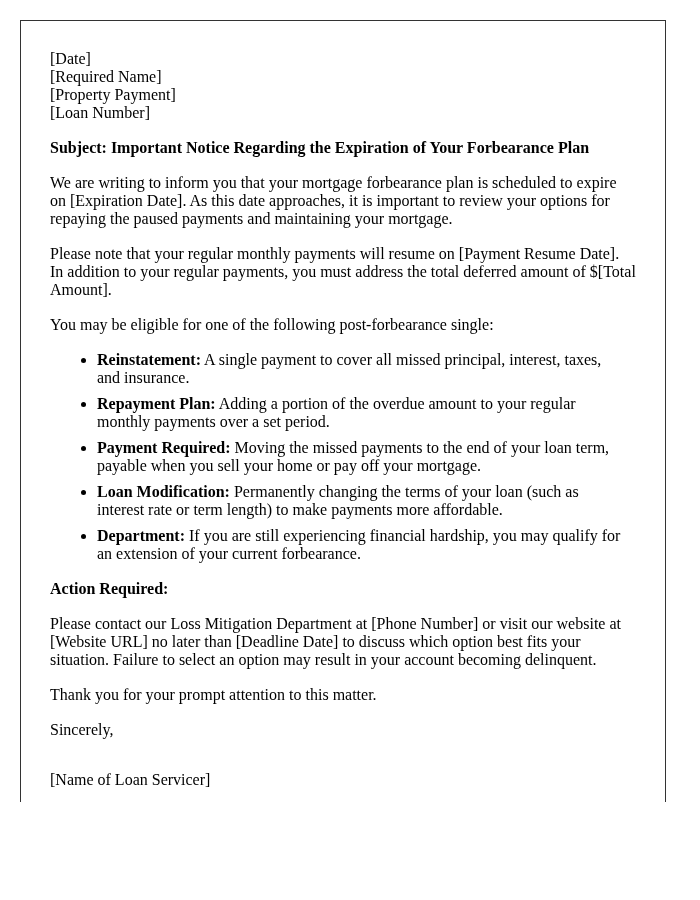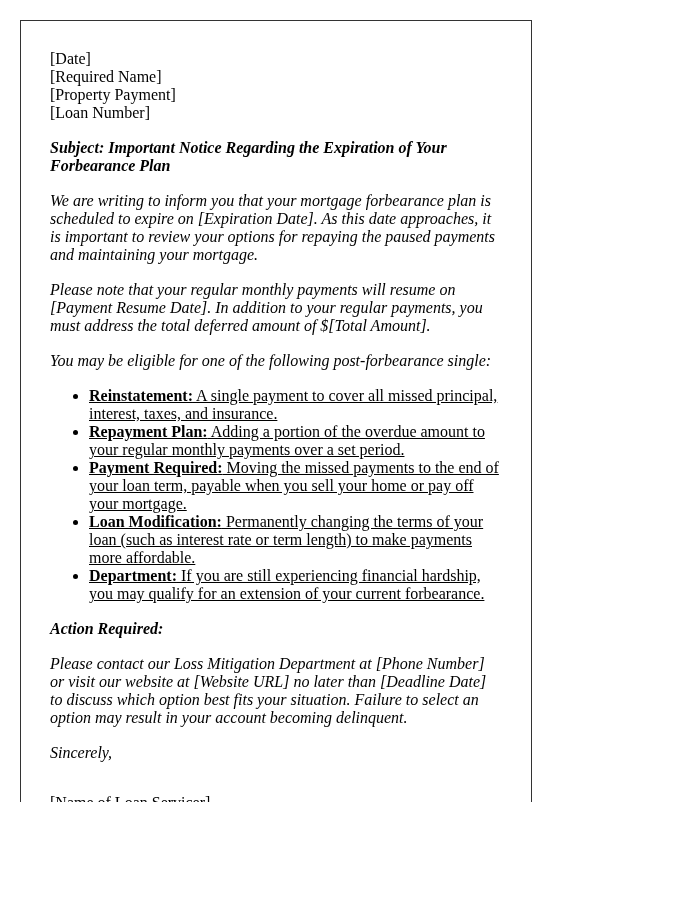--- a/index.html
+++ b/index.html
@@ -10,56 +10,54 @@
     body {
       width: 700px;
       height: 900px;
       position: relative;
       overflow: hidden;
     }
     .letter {
       position: absolute;
       left: 20px;
       top: 20px;
-      width: 512px;
+      width: 646px;
       height: 782px;
       border: 1px solid #333333;
       border-bottom: none;
       padding: 29px 29px 0 29px;
       box-sizing: border-box;
       overflow: hidden;
       font-family: "Liberation Serif", "DejaVu Serif", serif;
       font-size: 16px;
       line-height: 18px;
       color: #000000;
     }
     .letter p {
       margin: 0 0 17px 0;
-      font-style: italic;
     }
     .header-block {
       margin: 0 0 17px 0;
     }
     .header-line {
       display: block;
     }
     .subject {
       font-weight: bold;
     }
     .bold {
       font-weight: bold;
     }
     ul.options {
       margin: 0 0 17px 0;
       padding-left: 39px;
       list-style-type: disc;
     }
     ul.options li {
-      margin: 0;
-      text-decoration: underline;
+      margin: 8px;
     }
     .signature-line {
       display: block;
       margin-top: 32px;
     }
   </style>
 </head>
 <body>
 
 <div class="letter">
@@ -85,20 +83,21 @@
     <li><span class="bold">Repayment Plan:</span><span> Adding a portion of the overdue amount to your regular monthly payments over a set period.</span></li>
     <li><span class="bold">Payment Required:</span><span> Moving the missed payments to the end of your loan term, payable when you sell your home or pay off your mortgage.</span></li>
     <li><span class="bold">Loan Modification:</span><span> Permanently changing the terms of your loan (such as interest rate or term length) to make payments more affordable.</span></li>
     <li><span class="bold">Department:</span><span> If you are still experiencing financial hardship, you may qualify for an extension of your current forbearance.</span></li>
   </ul>
 
   <p class="bold">Action Required:</p>
 
   <p>Please contact our Loss Mitigation Department at [Phone Number] or visit our website at [Website URL] no later than [Deadline Date] to discuss which option best fits your situation. Failure to select an option may result in your account becoming delinquent.</p>
 
+  <p>Thank you for your prompt attention to this matter.</p>
 
   <p>Sincerely,</p>
 
   <div>
     <span class="signature-line">[Name of Loan Servicer]</span>
     <span class="signature-line">[Department Name]</span>
     <span class="signature-line">[Contact Information]</span>
   </div>
 
 </div>

